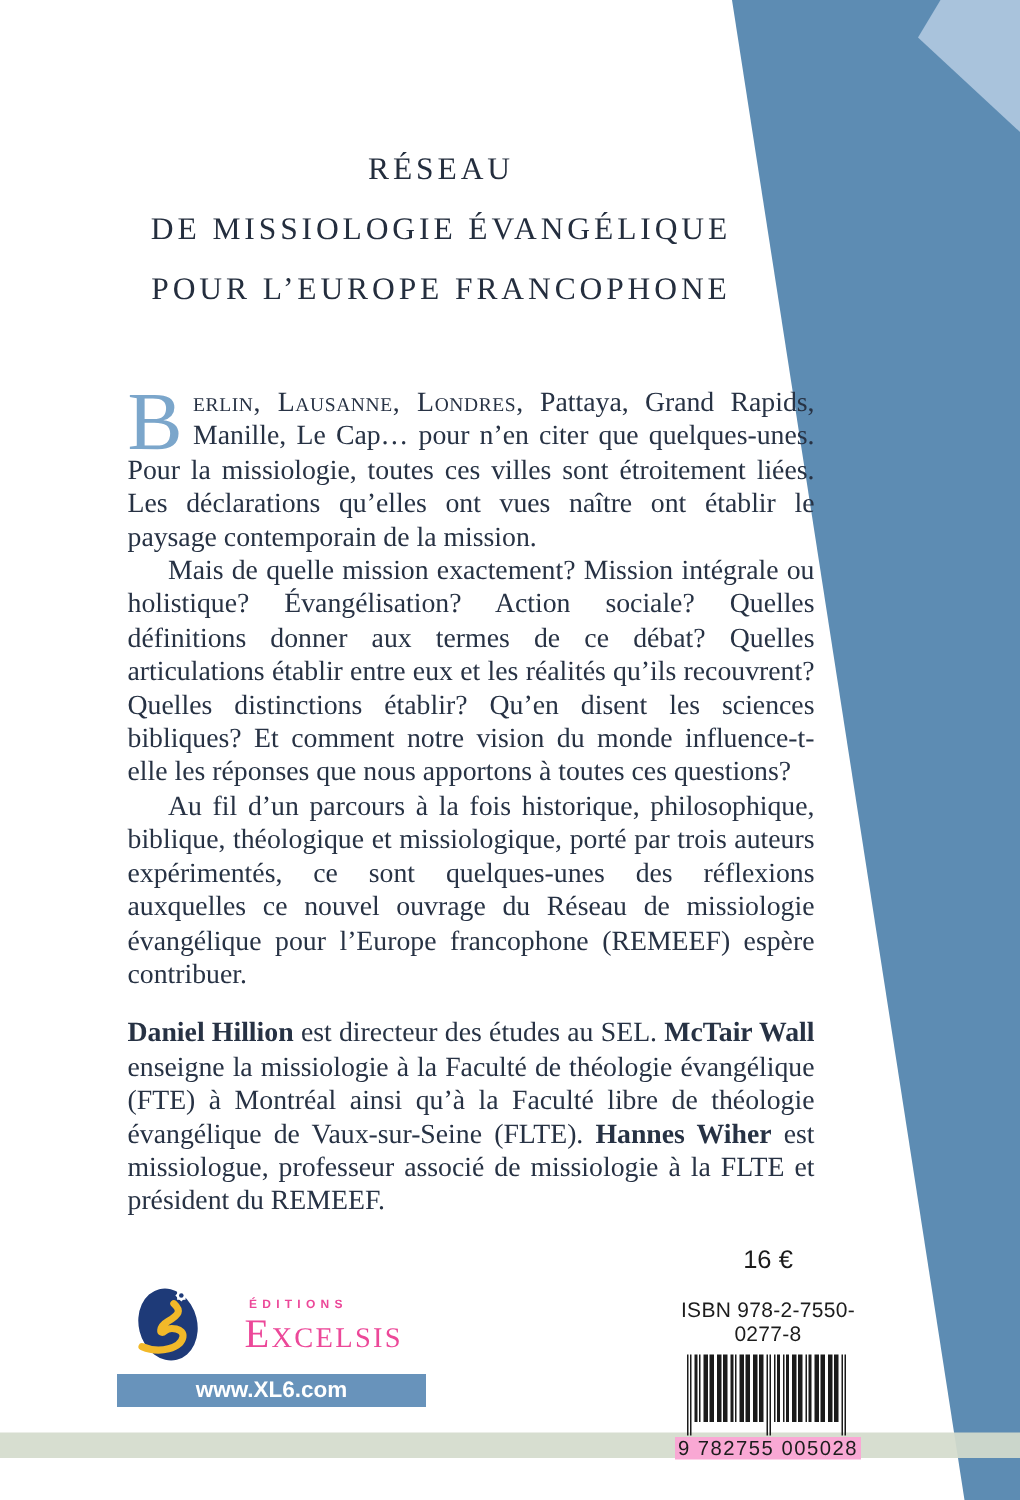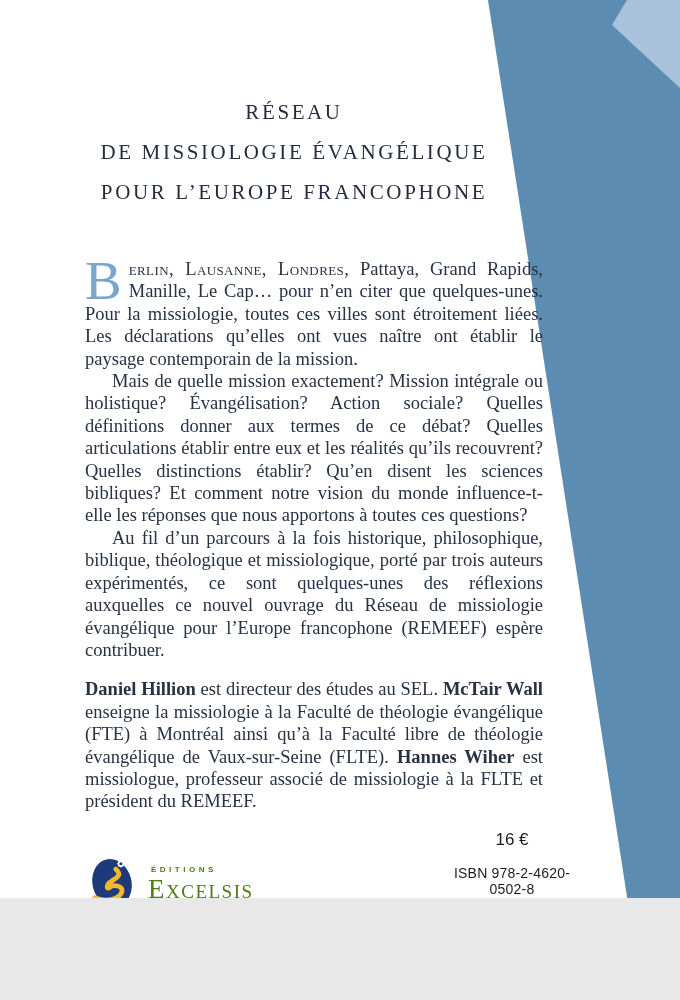--- a/index.html
+++ b/index.html
@@ -1,18 +1,18 @@
 <!DOCTYPE html>
 <html lang="fr"><head>
 <meta charset="utf-8">
 <style>
   html, body { margin: 0; padding: 0; background: #e8e8e8; }
   #page {
     position: relative;
-    width: 680px; height: 898px;
+    width: 680px; height: 1000px;
     margin: 0 auto;
     background: #ffffff;
     overflow: hidden;
     font-family: "Liberation Serif", serif;
   }
   
   .bg-svg { position: absolute; left: 0; top: 0; z-index: 1; }
   
   .bottom-strip {
     position: absolute; left: 0; top: 955px;
@@ -69,21 +69,21 @@
     background: #f9a8d4;
     padding: 0 2px;
     font-size: 13.5px; letter-spacing: 1px;
   }
   
   .publisher-block {
     position: absolute; left: 78px; top: 855px; width: 206px; height: 82px;
     z-index: 3;
   }
   .logo-mark { position: absolute; left: 12px; top: 2px; }
-  .pub-text { position: absolute; left: 70px; top: 10px; color: #4d7c0f; }
+  .pub-text { position: absolute; left: 85px; top: 10px; color: #ec4899; }
   .editions-label {
     font-family: "Liberation Sans", sans-serif;
     font-size: 8px; font-weight: bold; letter-spacing: 3.5px;
     margin-left: 3px;
   }
   .excelsis-name {
     font-size: 27px; letter-spacing: 1.5px; margin-top: 0px;
     font-variant: small-caps; font-weight: 500; text-align: right;
   }
   .url-bar {
@@ -115,21 +115,21 @@
 
   <div class="body-block">
     <p><span class="dropcap">B</span><span class="smallcaps">erlin, Lausanne, Londres,</span><span> Pattaya, Grand Rapids, Manille, Le Cap… pour n’en citer que quelques-unes. Pour la missiologie, toutes ces villes sont étroitement liées. Les déclarations qu’elles ont vues naître ont établir le paysage contemporain de la mission.</span></p>
     <p class="indented">Mais de quelle mission exactement? Mission intégrale ou holistique? Évangélisation? Action sociale? Quelles définitions donner aux termes de ce débat? Quelles articulations établir entre eux et les réalités qu’ils recouvrent? Quelles distinctions établir? Qu’en disent les sciences bibliques? Et comment notre vision du monde influence-t-elle les réponses que nous apportons à toutes ces questions?</p>
     <p class="indented">Au fil d’un parcours à la fois historique, philosophique, biblique, théologique et missiologique, porté par trois auteurs expérimentés, ce sont quelques-unes des réflexions auxquelles ce nouvel ouvrage du Réseau de missiologie évangélique pour l’Europe francophone (REMEEF) espère contribuer.</p>
     <p class="bio-paragraph"><b>Daniel Hillion</b><span> est directeur des études au SEL. </span><b>McTair Wall</b><span> enseigne la missiologie à la Faculté de théologie évangélique (FTE) à Montréal ainsi qu’à la Faculté libre de théologie évangélique de Vaux-sur-Seine (FLTE). </span><b>Hannes Wiher</b><span> est missiologue, professeur associé de missiologie à la FLTE et président du REMEEF.</span></p>
   </div>
 
   <div class="price-block">
     <div class="price-line">16 €</div>
-    <div class="isbn-line">ISBN 978-2-4620-0502-8</div>
+    <div class="isbn-line">ISBN 978-2-7550-0277-8</div>
     <div class="barcode">
       <div class="barcode-bars">
           <i class="tall" style="width: 1px; margin-right: 1px;"></i>
           <i class="tall" style="width: 1px; margin-right: 2px;"></i>
           <i style="width: 2px; margin-right: 1px;"></i>
           <i style="width: 1px; margin-right: 2px;"></i>
           <i style="width: 3px; margin-right: 1px;"></i>
           <i style="width: 3px; margin-right: 2px;"></i>
           <i style="width: 3px; margin-right: 1px;"></i>
           <i style="width: 3px; margin-right: 2px;"></i>

